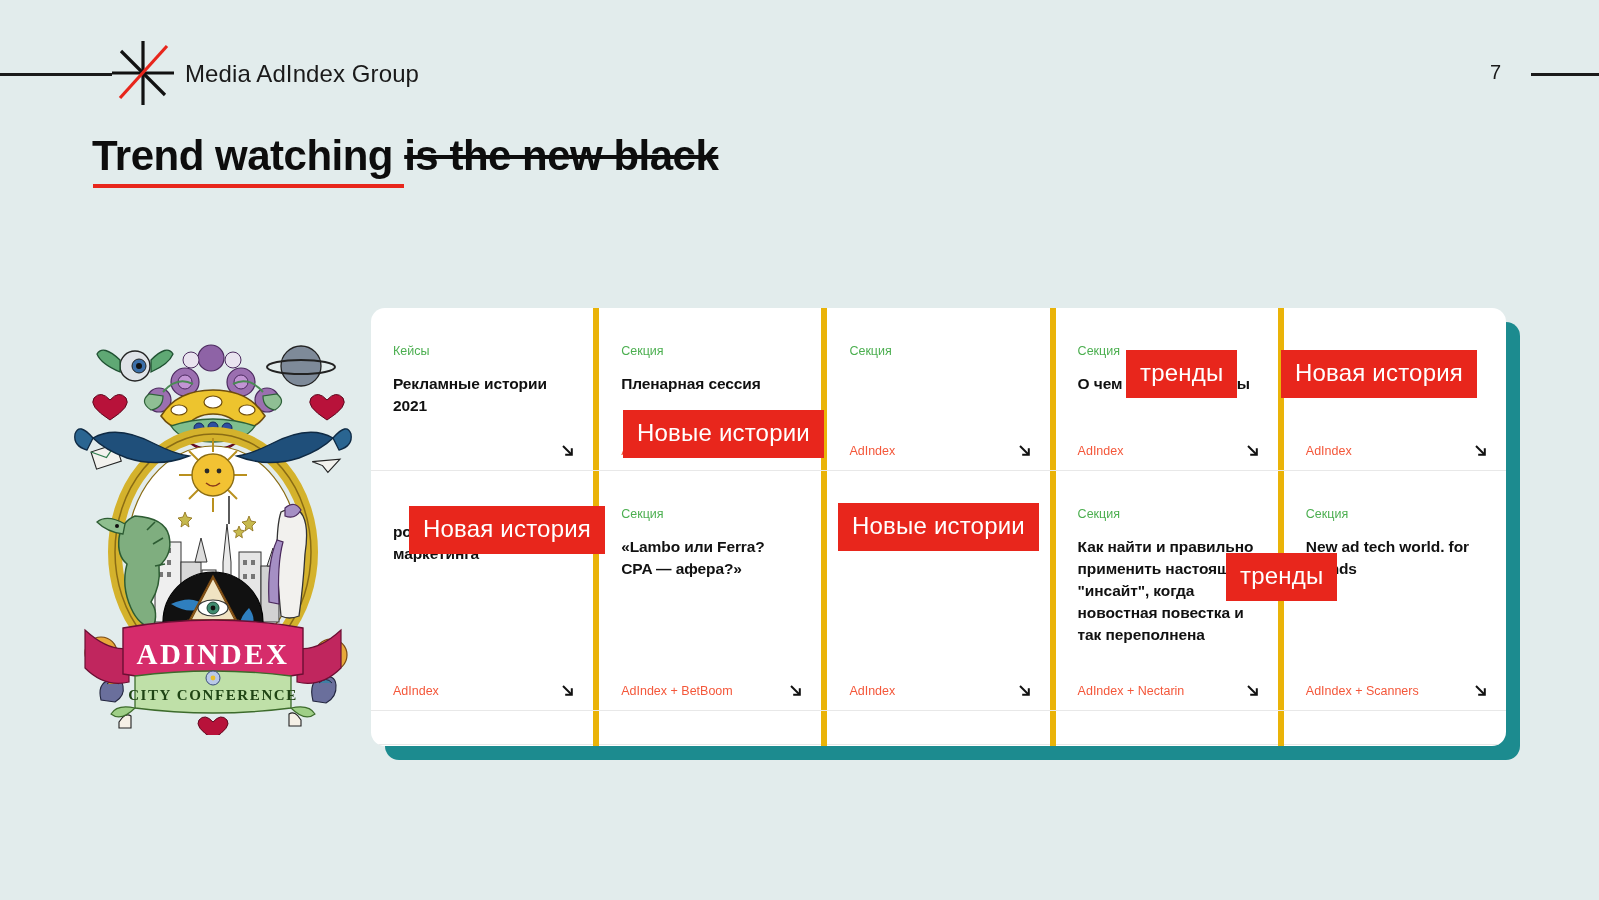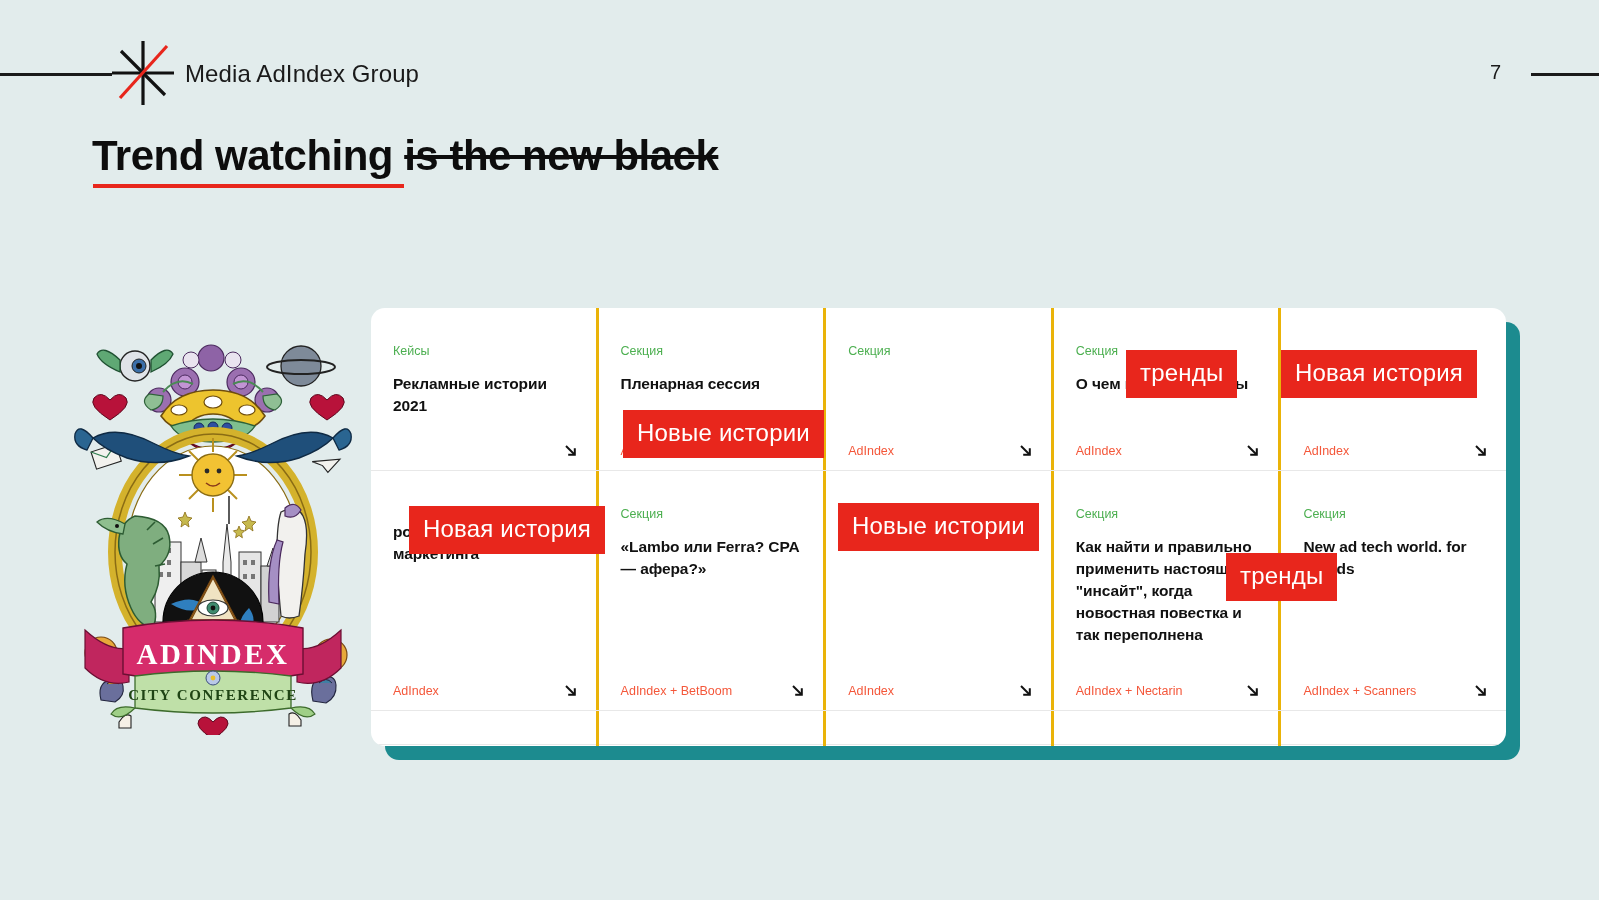--- a/index.html
+++ b/index.html
@@ -108,21 +108,21 @@
     display: flex;
     border-bottom: 1px solid #e8e8e8;
     position: relative;
   }
   .grid-row.r1 { height: 163px; }
   .grid-row.r2 { height: 240px; }
   .grid-row.r3 { height: 34px; }
 
   .cell {
     flex: 1 1 0;
-    border-right: 3px solid #eab308;
+    border-right: 6px solid #eab308;
     padding: 36px 22px 0 22px;
     position: relative;
     min-width: 0;
   }
   .cell:last-child { border-right: none; }
 
   .cell-kicker {
     font-size: 12.5px;
     color: #4caf50;
     line-height: 1.2;

